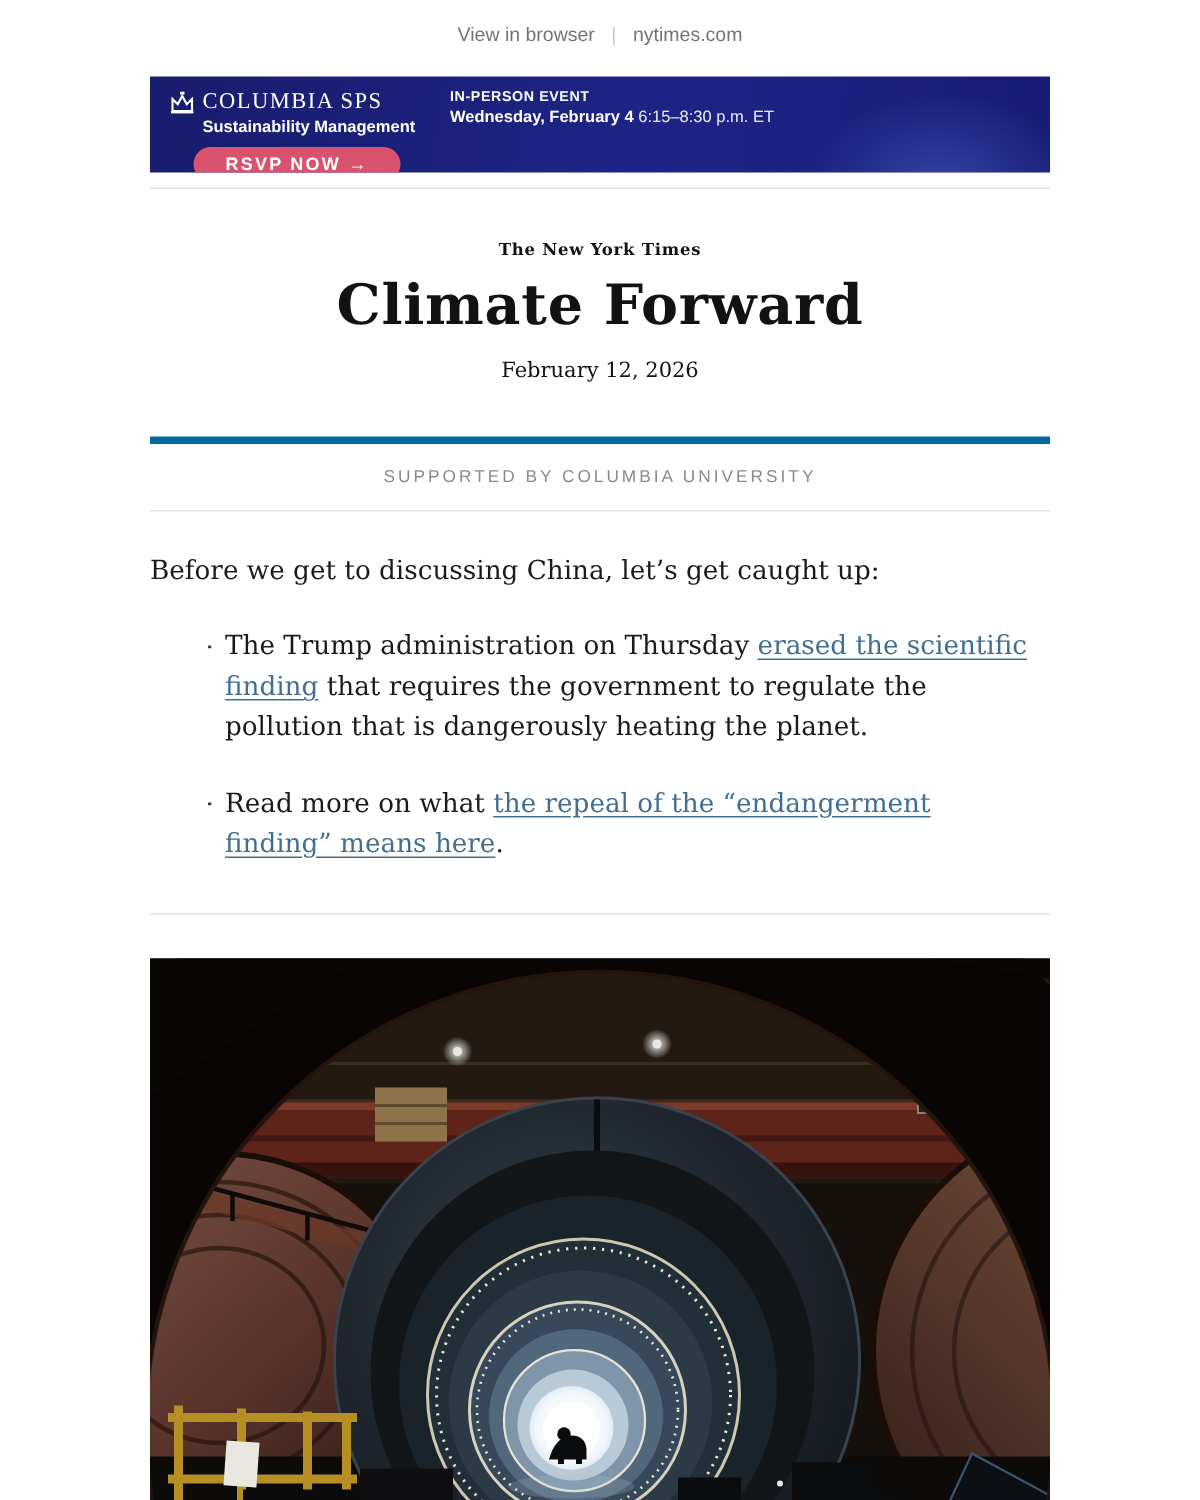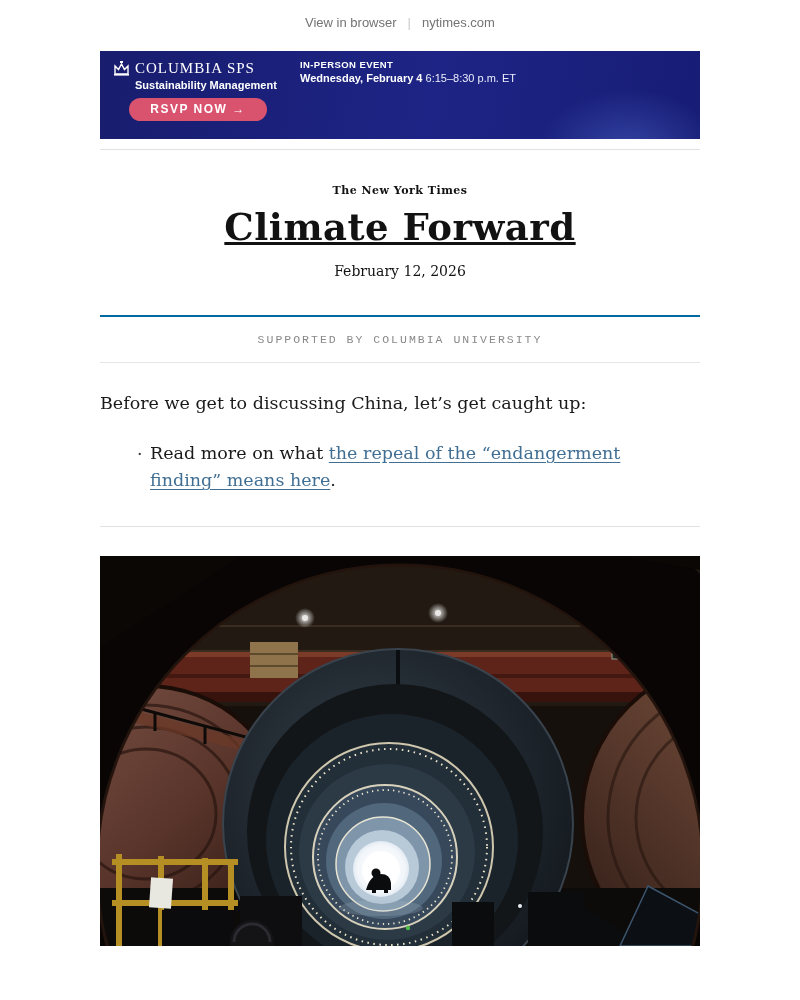--- a/index.html
+++ b/index.html
@@ -7,21 +7,21 @@
   body { width:800px; font-family:"DejaVu Serif", serif; color:#121212; }
   .email { width:600px; margin:0 auto; }
 
   
   .topbar { text-align:center; padding:15px 0 21px 0;
     font-family:"Liberation Sans", sans-serif; font-size:13px; color:#737373; }
   .topbar a { color:#737373; text-decoration:none; }
   .topbar .sep { color:#c9c9c9; margin:0 11px; }
 
   
-  .banner { position:relative; height:88px; display:flex; overflow:hidden; cursor:pointer;
+  .banner { position:relative; height:64px; display:flex; overflow:hidden; cursor:pointer;
     background:radial-gradient(130px 90px at 88% 115%, rgba(96,128,230,.38), rgba(96,128,230,0) 70%),
                linear-gradient(100deg,#181d6e 0%, #1d2485 55%, #171d75 100%);
     color:#ffffff; }
   .ad-left { width:190px; padding:9px 0 0 13px; flex-shrink:0; }
   .brand-row { display:flex; align-items:center; gap:5px; }
   .crown { width:17px; height:15px; }
   .brand { font-family:"Liberation Serif", serif; font-size:15px; letter-spacing:1px; }
   .brand-sub { font-family:"Liberation Sans", sans-serif; font-weight:bold; font-size:11px;
     margin:2px 0 7px 22px; }
   .cta { background:#d9536f; border-radius:13px; width:138px; text-align:center;
@@ -32,26 +32,26 @@
   .headline { font-size:14.5px; margin:3px 0 7px 0; letter-spacing:.2px; }
   .when, .where { font-size:11px; line-height:1.5; color:#eceefb; }
   .when b { color:#ffffff; }
 
   .rule { border:none; border-top:1px solid #e2e2e2; margin:0; }
   .rule-below-ad { margin-top:10px; }
 
   
   .masthead { text-align:center; padding-top:34px; }
   .nyt-logo { font-size:11px; font-weight:bold; letter-spacing:.5px; }
-  .newsletter-title { font-size:37px; font-weight:bold; letter-spacing:.5px; margin-top:8px;text-decoration:underline; }
+  .newsletter-title { font-size:37px; font-weight:bold; letter-spacing:.5px; margin-top:8px; }
   .issue-date { font-size:14px; margin-top:14px; padding-bottom:36px; }
 
   
-  .sponsor { border-top:2px solid #0369a1; border-bottom:1px solid #e5e5e5;
-    text-align:center; padding:16px 0; font-family:Liberation Mono, monospace;
+  .sponsor { border-top:5px solid #0369a1; border-bottom:1px solid #e5e5e5;
+    text-align:center; padding:16px 0; font-family:Liberation Sans, sans-serif;
     font-size:11.5px; letter-spacing:2px; color:#8a8a8a; }
 
   
   .copy { padding-top:27px; font-size:17.5px; line-height:1.55; color:#1a1a1a; }
   .intro { margin:0 0 23px 0; }
   ul.points { margin:0; padding:0 0 0 50px; list-style:none; }
   ul.points li { position:relative; margin-bottom:23px; padding-right:4px; }
   ul.points li::before { content:"\00B7"; position:absolute; left:-13px; top:1px; color:#333; }
   .copy a { color:#416f94; text-decoration:underline; text-underline-offset:3px; }
 
@@ -94,20 +94,23 @@
     <div class="newsletter-title">Climate Forward</div>
     <div class="issue-date">February 12, 2026</div>
   </div>
 
   <div class="sponsor">SUPPORTED BY COLUMBIA UNIVERSITY</div>
 
   <div class="copy">
     <p class="intro">Before we get to discussing China, let’s get caught up:</p>
     <ul class="points">
       <li>
+        <span>The Trump administration on Thursday </span><a href="#">erased the scientific finding</a><span> that requires the government to regulate the pollution that is dangerously heating the planet.</span>
+      </li>
+      <li>
         <span>Read more on what </span><a href="#">the repeal of the “endangerment finding” means here</a><span>.</span>
       </li>
     </ul>
   </div>
 
   <hr class="rule rule-above-photo">
 
   <svg class="photo" viewBox="0 0 600 390" role="img">
     <defs>
       <radialGradient id="gCenter" cx="50%" cy="50%" r="60%">

